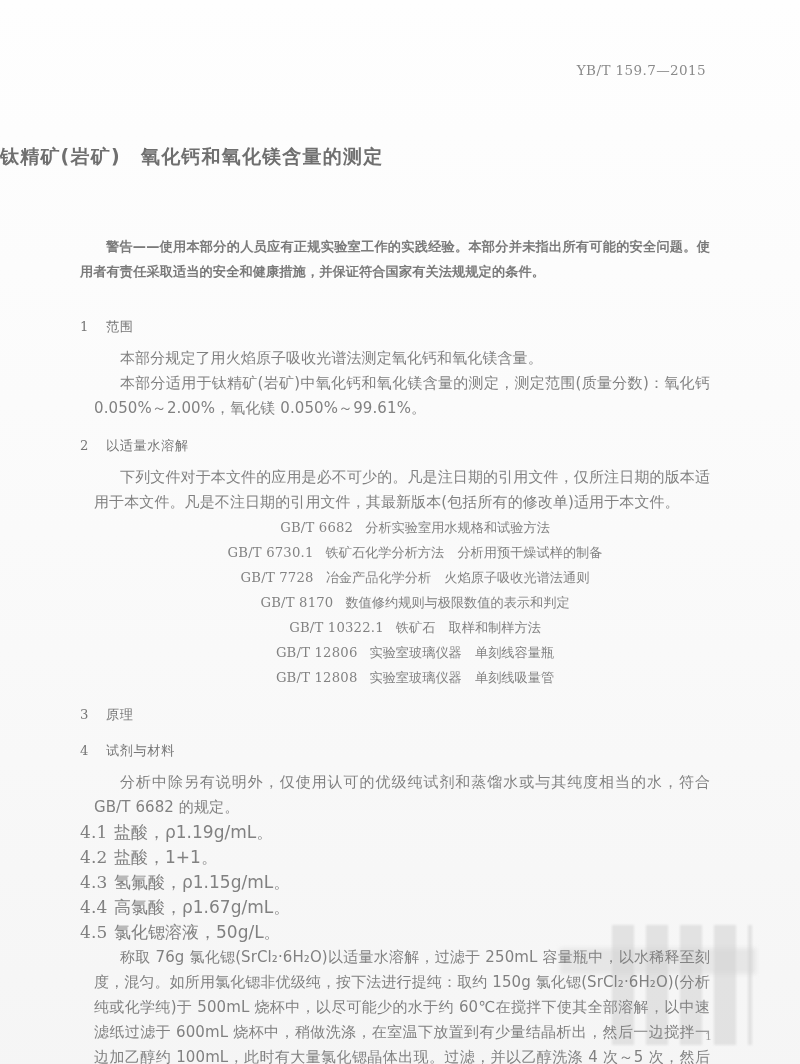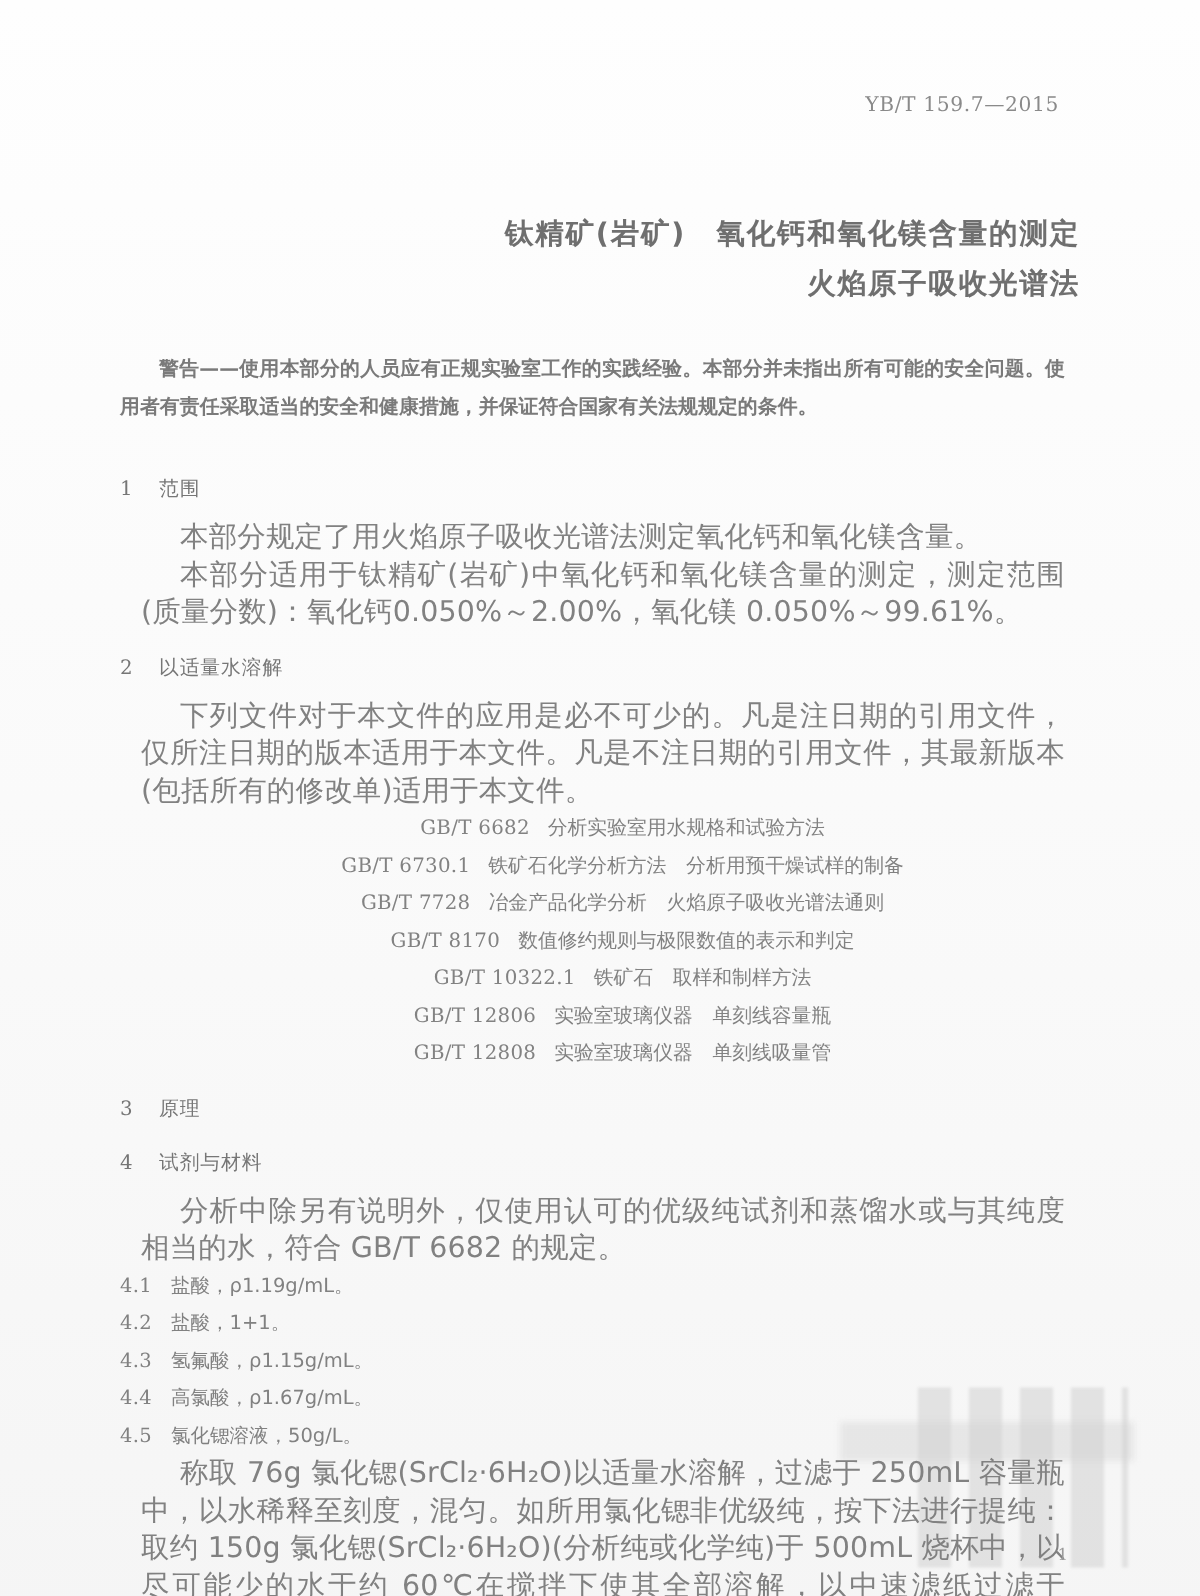--- a/index.html
+++ b/index.html
@@ -58,21 +58,21 @@
     font-size: 13.5px;
     letter-spacing: 0.4px;
     color: #8a8a8a;
   }
 
   .title-block {
     position: absolute;
     top: 140px;
     left: 0;
     width: 720px;
-    text-align: right;
+    text-align: left;
   }
   .title-line {
     font-size: 19px;
     font-weight: bold;
     color: #6f6f6f;
     letter-spacing: 1.2px;
     line-height: 33px;
   }
 
   .body-area {
@@ -103,21 +103,21 @@
     line-height: 22px;
     letter-spacing: 0.6px;
     margin-bottom: 8px;
   }
   .sec-num {
     display: inline-block;
     width: 26px;
     font-family: "DejaVu Serif", "Liberation Serif", serif;
   }
   .para {
-    font-size: 19px;
+    font-size: 15px;
     line-height: 25px;
     color: #818181;
     text-indent: 26px;
     text-align: justify;
     padding-left: 14px;
     letter-spacing: 0.1px;
   }
   .reflist {
     padding-left: 40px;
     text-align: center;
@@ -127,21 +127,21 @@
     line-height: 25px;
     color: #828282;
     white-space: nowrap;
   }
   .ref-code {
     font-family: "DejaVu Serif", "Liberation Serif", serif;
     letter-spacing: 0.2px;
   }
   .ref-sep { display: inline-block; width: 12px; }
   .reagent-item {
-    font-size: 13px;
+    font-size: 17px;
     line-height: 25px;
     color: #818181;
     padding-left: 0px;
   }
   .rg-num {
     font-family: "DejaVu Serif", "Liberation Serif", serif;
     display: inline-block;
     width: 34px;
     letter-spacing: 0.2px;
   }
@@ -160,21 +160,20 @@
 <div class="page">
 
   <div class="scan-tone"></div>
   <div class="watermark"></div>
   <div class="watermark2"></div>
 
   <div class="header">YB/T 159.7—2015</div>
 
   <div class="title-block">
     <div class="title-line">钛精矿(岩矿)　氧化钙和氧化镁含量的测定</div>
-    <div class="title-line">火焰原子吸收光谱法</div>
   </div>
 
   <div class="body-area">
 
     <div class="warning">警告——使用本部分的人员应有正规实验室工作的实践经验。本部分并未指出所有可能的安全问题。使用者有责任采取适当的安全和健康措施，并保证符合国家有关法规规定的条件。</div>
 
     <div class="sec">
       <div class="sec-head">
         <span class="sec-num">1</span><span>范围</span>
       </div>

